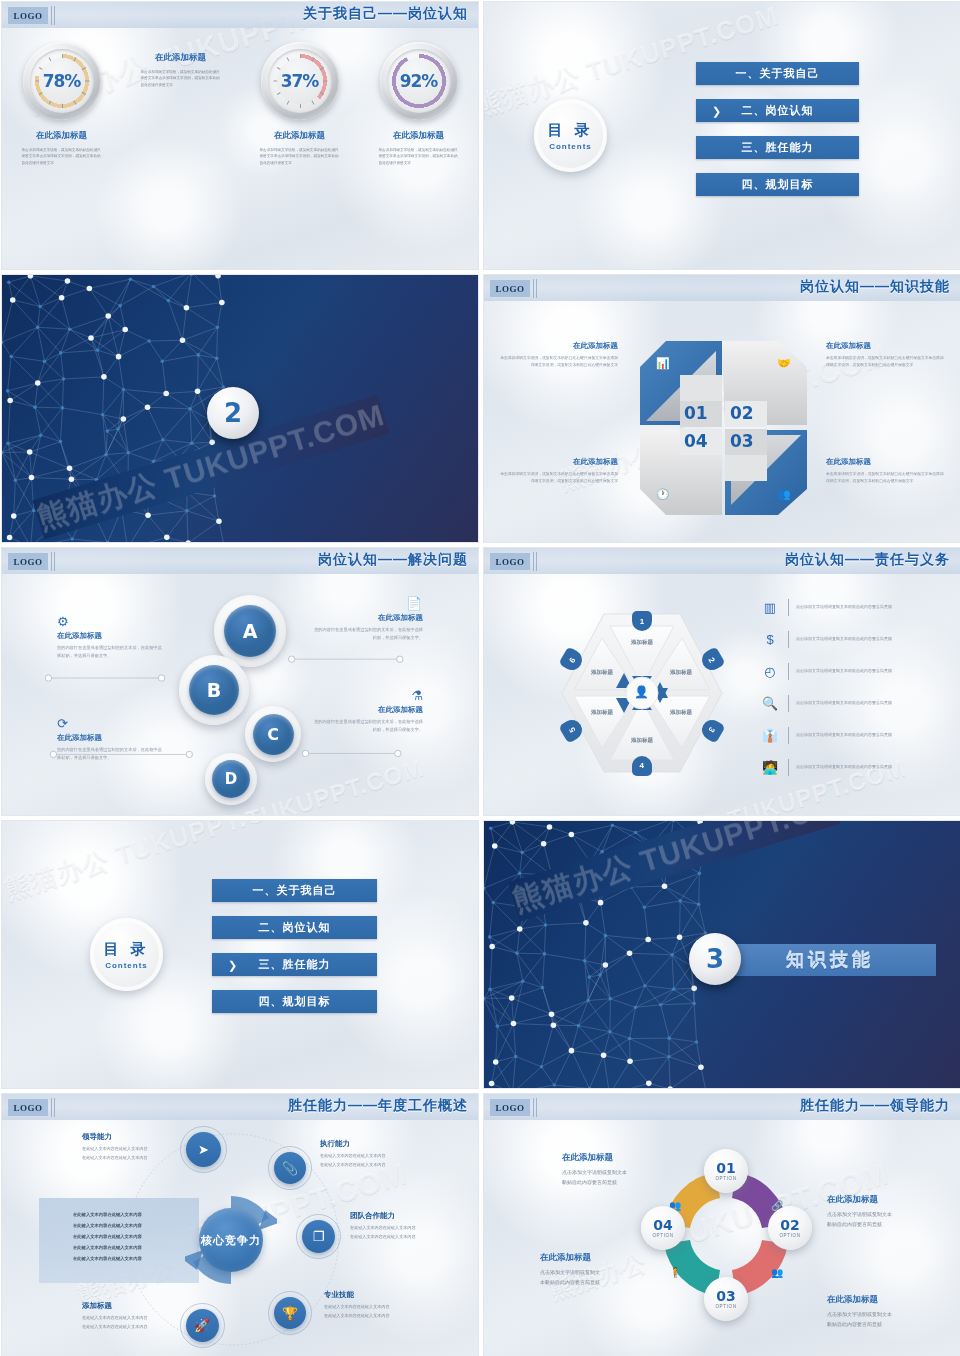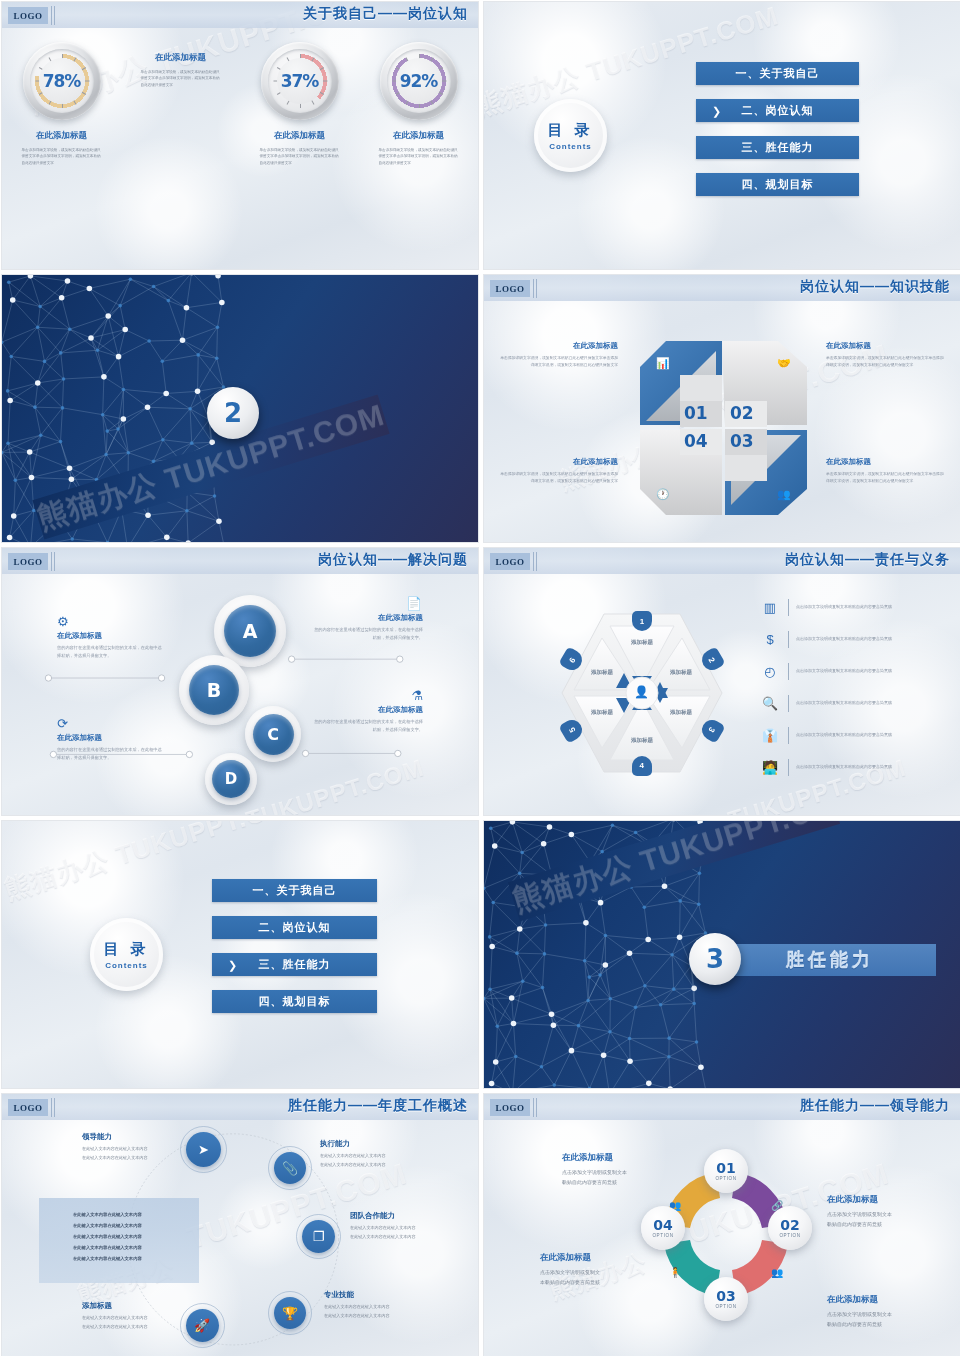--- a/index.html
+++ b/index.html
@@ -1256,21 +1256,21 @@
         <circle cx="28.64607338820302" cy="273.9796810699589" r="1.8" fill="rgba(60,130,200,.85)"></circle>
         <circle cx="70.56406035665294" cy="265.9767661179698" r="1.8" fill="rgba(60,130,200,.85)"></circle>
         <circle cx="105.9408950617284" cy="269.5582133058985" r="1.8" fill="rgba(60,130,200,.85)"></circle>
         <circle cx="126.085219478738" cy="275.34130658436214" r="1.8" fill="rgba(60,130,200,.85)"></circle>
         <circle cx="165.4908607681756" cy="264.31370027434843" r="2.8" fill="#eef4fb"></circle>
         <circle cx="186.94794238683127" cy="270.0556412894376" r="2.8" fill="#eef4fb"></circle>
         <circle cx="223.32066186556926" cy="274.295524691358" r="2.8" fill="#eef4fb"></circle>
       </svg>
     <div class="wm dark" style="left:40%;top:12%">熊猫办公 TUKUPPT.CO</div>
     <div class="sec-bar">
-        <span>胜任能力</span>
+        <span>知识技能</span>
       </div>
     <div class="sec-badge">
         <span>3</span>
       </div>
   </div>
 
   <div class="slide">
     <div class="wm" style="left:62%;top:42%">TUKUPPT.COM</div>
     <div class="wm c" style="left:26%;top:70%">熊猫办公</div>
     <div class="hdr"></div>
@@ -1286,20 +1286,31 @@
     </svg>
 
     <div class="cc2-box">
       <div>在此键入文本内容在此键入文本内容</div>
       <div>在此键入文本内容在此键入文本内容</div>
       <div>在此键入文本内容在此键入文本内容</div>
       <div>在此键入文本内容在此键入文本内容</div>
       <div>在此键入文本内容在此键入文本内容</div>
     </div>
 
+    <div class="core-ring">
+      <svg viewBox="0 0 92 92" width="92" height="92">
+        <path d="M46 2 a44 44 0 0 1 38 22 l-12 7 a30 30 0 0 0 -26 -15 Z" fill="#4881bd" opacity=".75"></path>
+        <path d="M46 90 a44 44 0 0 1 -38 -22 l12 -7 a30 30 0 0 0 26 15 Z" fill="#4881bd" opacity=".75"></path>
+        <polygon points="80,16 96,28 74,36" fill="#4881bd" opacity=".8"></polygon>
+        <polygon points="12,76 -4,64 18,56" fill="#4881bd" opacity=".8"></polygon>
+      </svg>
+      <div class="cc-in">
+          <span>核心竞争力</span>
+        </div>
+    </div>
 
     <div class="icircle" style="left:184px;top:38px;width:35px;height:35px;font-size:13px;">
         <span>➤</span>
       </div>
     <div class="icircle" style="left:272px;top:58px;width:32px;height:32px;font-size:13px;">
         <span>📎</span>
       </div>
     <div class="icircle" style="left:300px;top:126px;width:33px;height:33px;font-size:13px;">
         <span>❐</span>
       </div>

